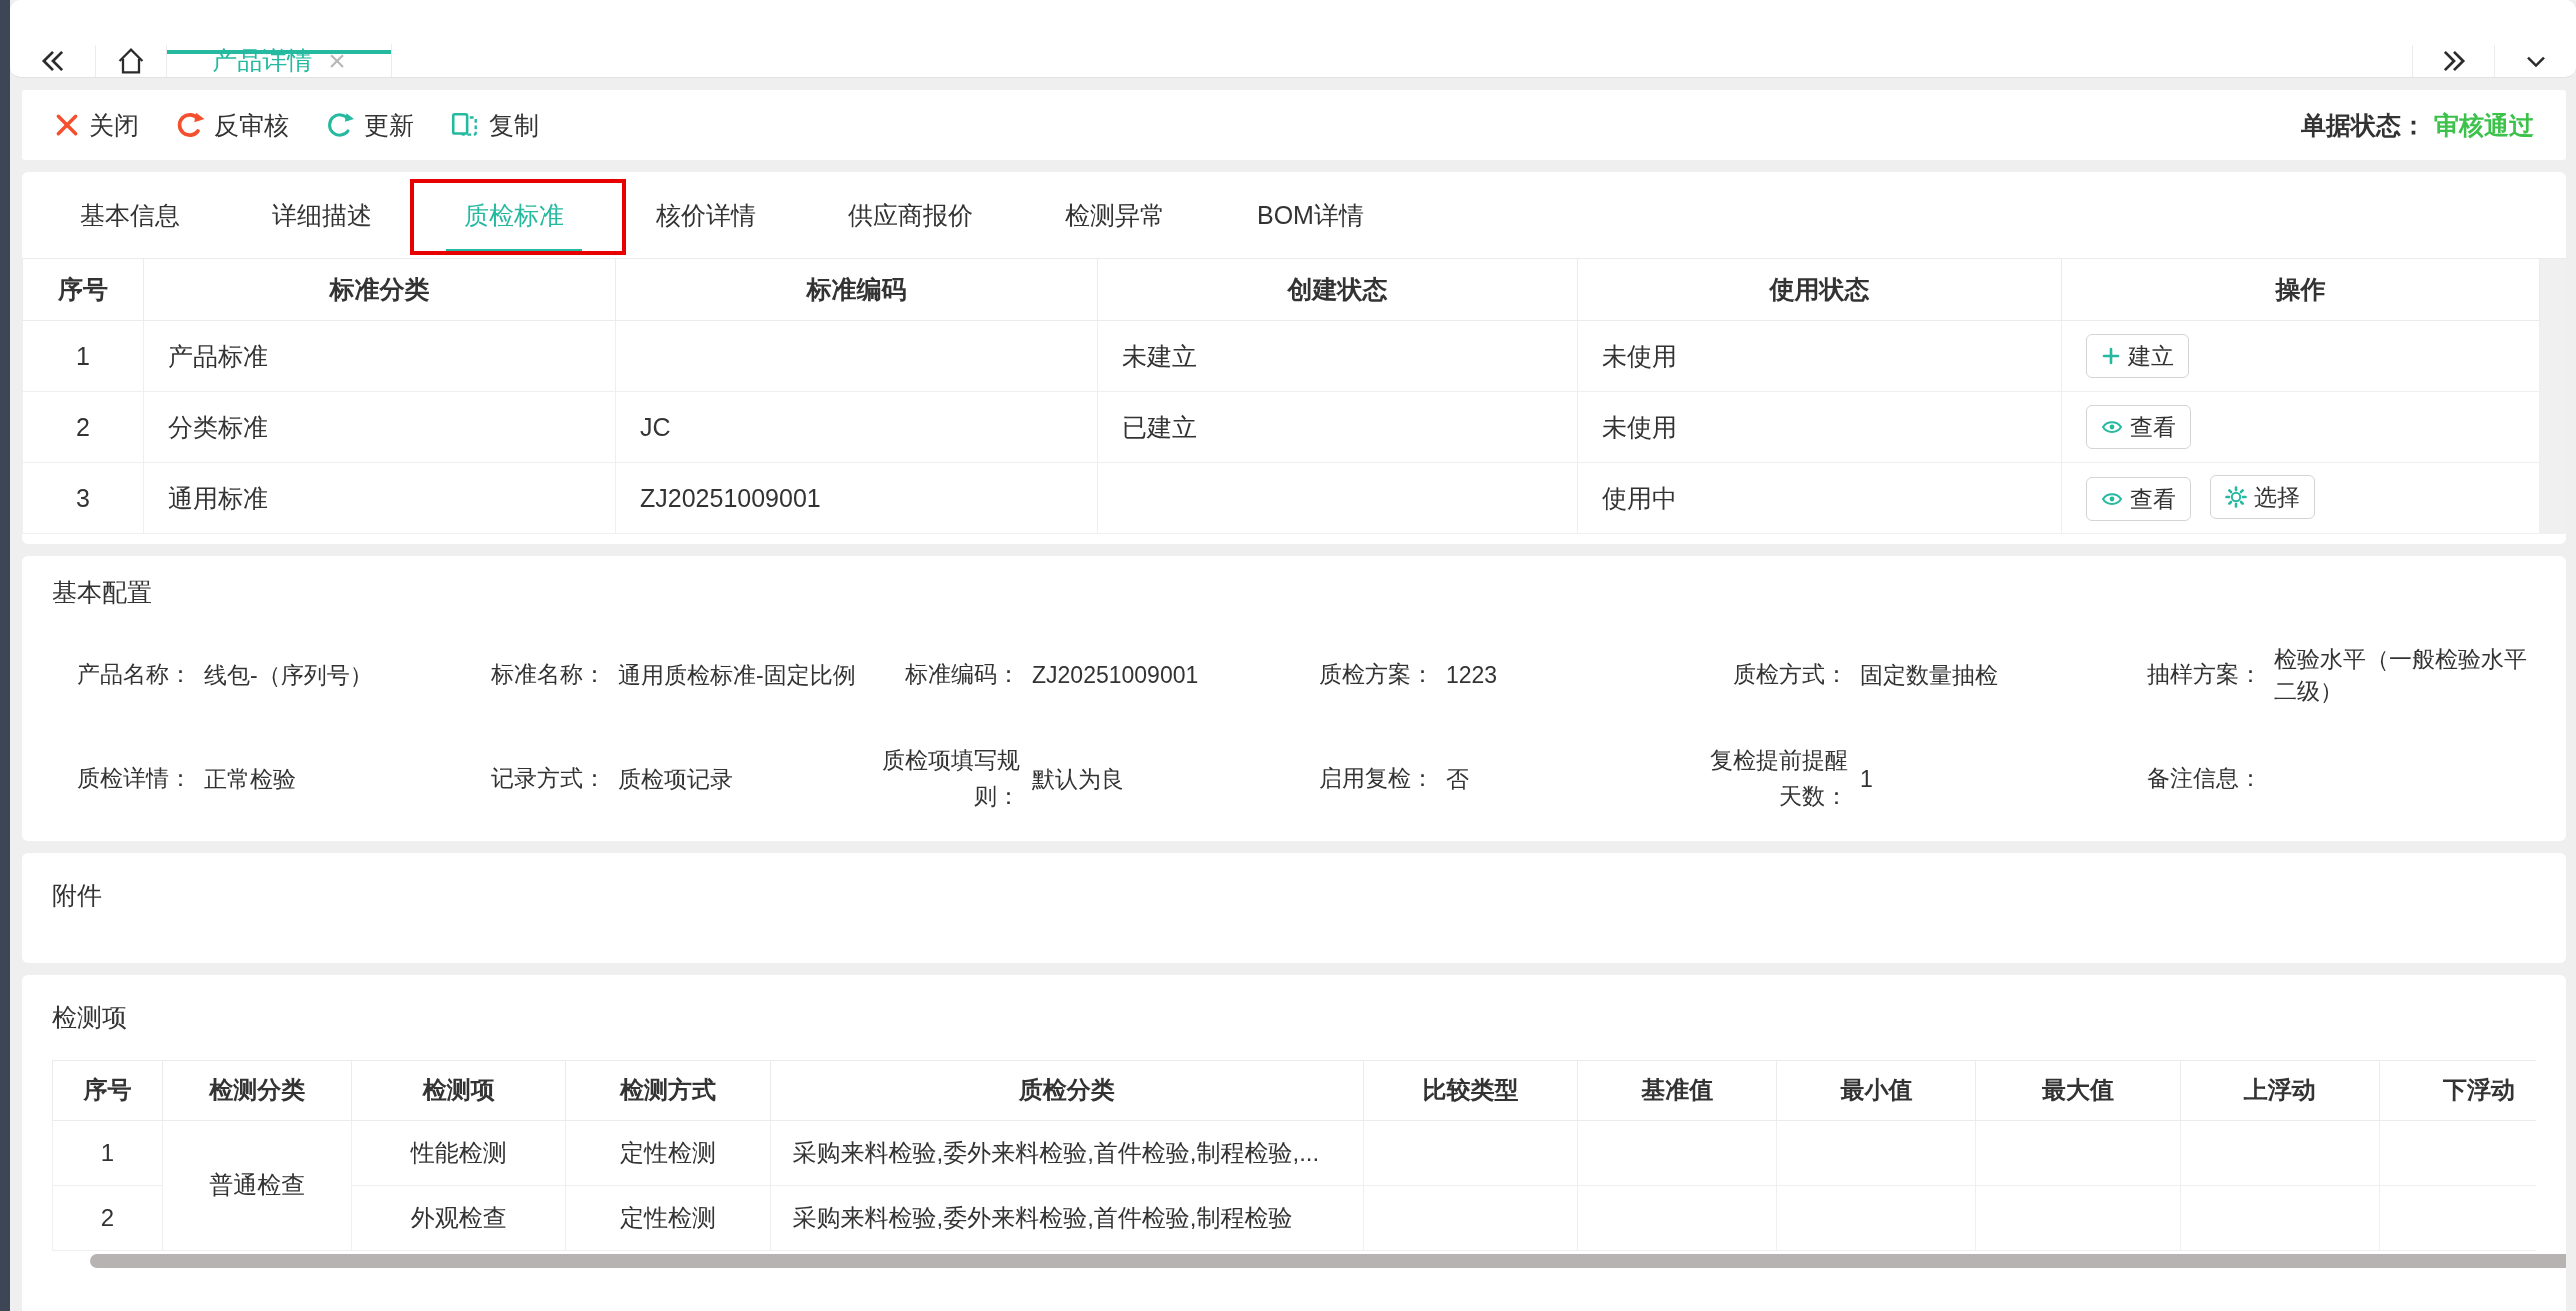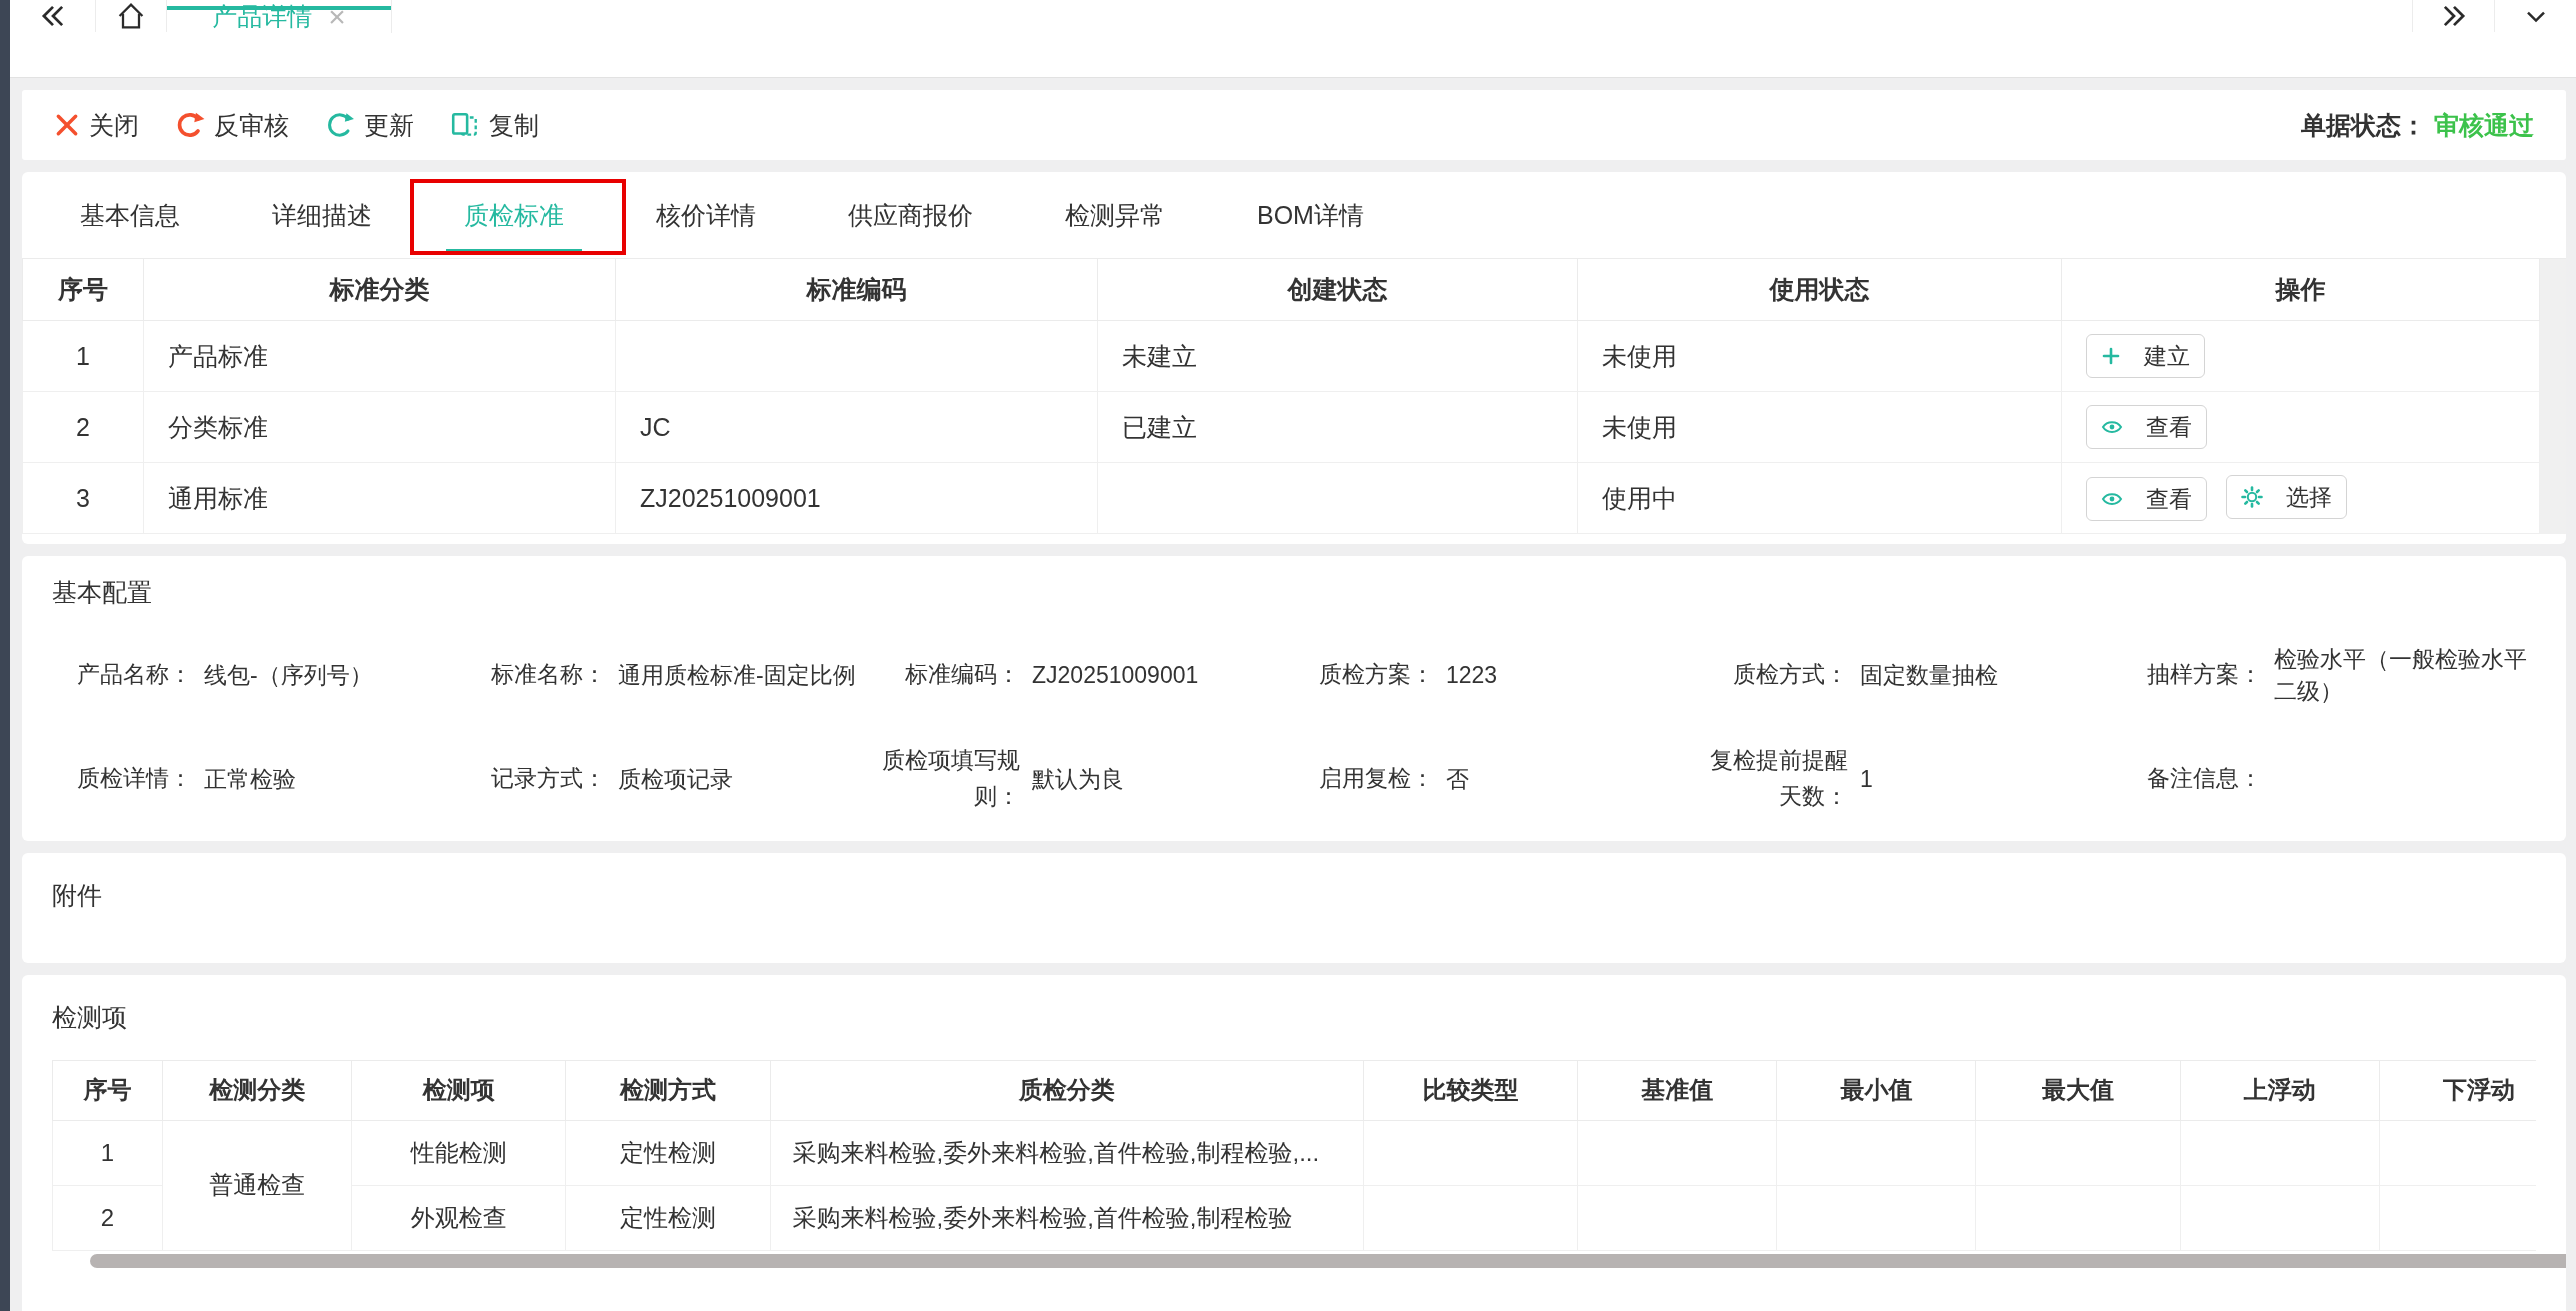--- a/index.html
+++ b/index.html
@@ -6,21 +6,21 @@
   html,body { width:2576px; height:1312px; overflow:hidden; }
   body {
     font-family: "Liberation Sans", "DejaVu Sans", sans-serif;
     background:#efeff0; color:#333;
   }
   .app { display:flex; height:100%; }
   .side-strip { width:10px; background:#3d4655; flex:none; }
   .main { flex:1; min-width:0; display:flex; flex-direction:column; }
 
   
-  .topbar { height:78px; background:#fff; border-bottom:1px solid #e2e2e2; display:flex; align-items:flex-start; flex:none; }
+  .topbar { height:78px; background:#fff; border-bottom:1px solid #e2e2e2; display:flex; align-items:flex-end; flex:none;border-radius:11px; }
   .tb-btn { width:85px; display:flex; align-items:center; justify-content:center; cursor:pointer; }
   .tb-home { width:72px; border-left:1px solid #ececec; border-right:1px solid #ececec; }
   .doc-tab { width:225px; position:relative; display:flex; align-items:center; justify-content:center; gap:16px; border-right:1px solid #ececec; cursor:pointer; }
   .doc-tab .top-line { position:absolute; top:6px; left:0; right:0; height:4px; background:#25b9a0; }
   .doc-tab .label { color:#25b9a0; font-size:25px; }
   .doc-tab .close { color:#b8b8b8; font-size:30px; line-height:1; }
   .tb-spacer { flex:1; }
   .tb-right { width:82px; border-left:1px solid #ececec; display:flex; align-items:center; justify-content:center; cursor:pointer; }
 
   
@@ -37,21 +37,21 @@
   .tab.active .underline { position:absolute; left:28px; right:28px; bottom:5px; height:4px; background:#25b9a0; }
   .tab.active .anno-box { position:absolute; left:-8px; right:-16px; top:7px; bottom:3px; border:4px solid #e80000; pointer-events:none; }
 
   .std-wrap { display:flex; align-items:stretch; }
   table { border-collapse:collapse; table-layout:fixed; }
   .std-table { flex:1; font-size:25px; }
   .std-table th { height:62px; font-weight:700; border:1px solid #ebebeb; text-align:center; background:#fff; }
   .std-table td { height:71px; border:1px solid #efefef; padding-left:24px; }
   .std-table td.seq, .std-table th.seq { text-align:center; padding-left:0; }
   .v-gutter { width:26px; background:#f0f0f0; border-top:1px solid #ebebeb; }
-  .act-btn { display:inline-flex; align-items:center; gap:23px; height:44px; padding:0 14px; background:#fff; border:1px solid #d4d4d4; border-radius:6px; font-size:23px; cursor:pointer; margin-right:12px; color:#333; }
+  .act-btn { display:inline-flex; align-items:center; gap:7px; height:44px; padding:0 14px; background:#fff; border:1px solid #d4d4d4; border-radius:6px; font-size:23px; cursor:pointer; margin-right:12px; color:#333; }
   .tail-pad { height:10px; }
 
   
   .section-card { padding:20px 30px 26px; }
   .section-title { font-size:25px; font-weight:500; }
   .cfg-grid { display:grid; grid-template-columns:repeat(6,1fr); margin-top:34px; row-gap:36px; }
   .field { display:flex; align-items:center; min-height:48px; font-size:23px; }
   .field .lbl { width:140px; flex:none; text-align:right; line-height:1.55; }
   .field .val { margin-left:12px; line-height:1.4; }
 

